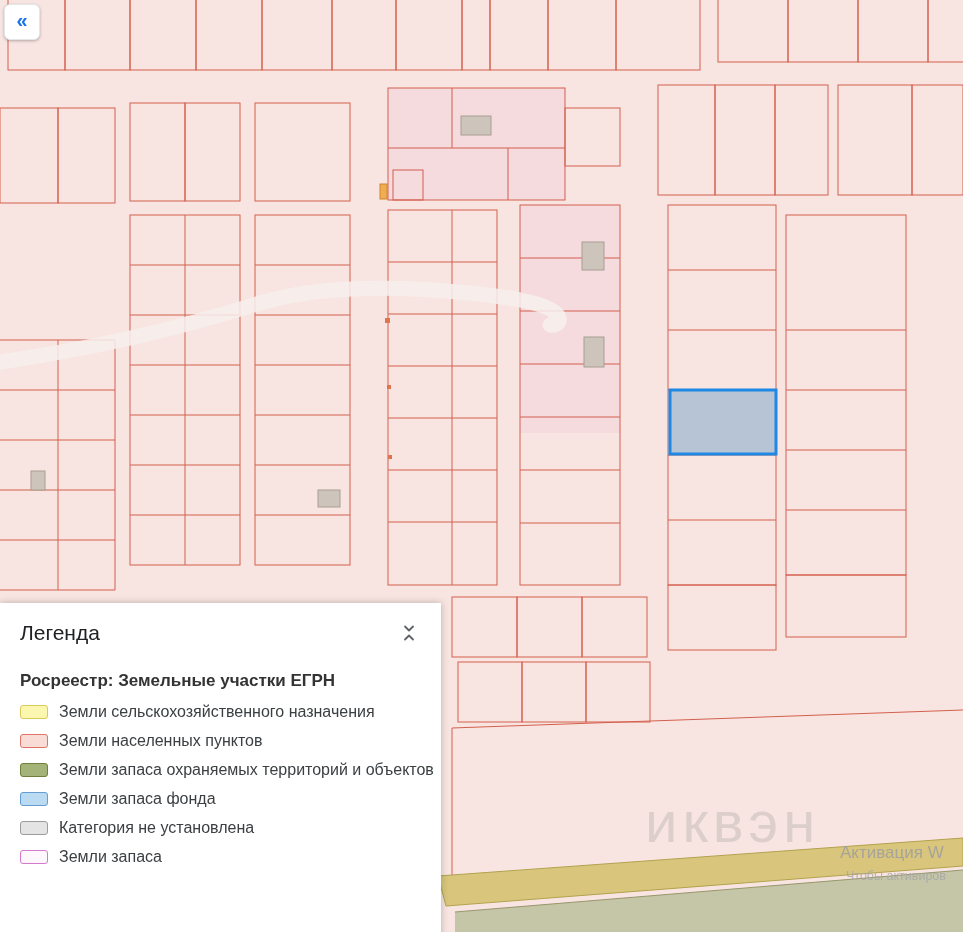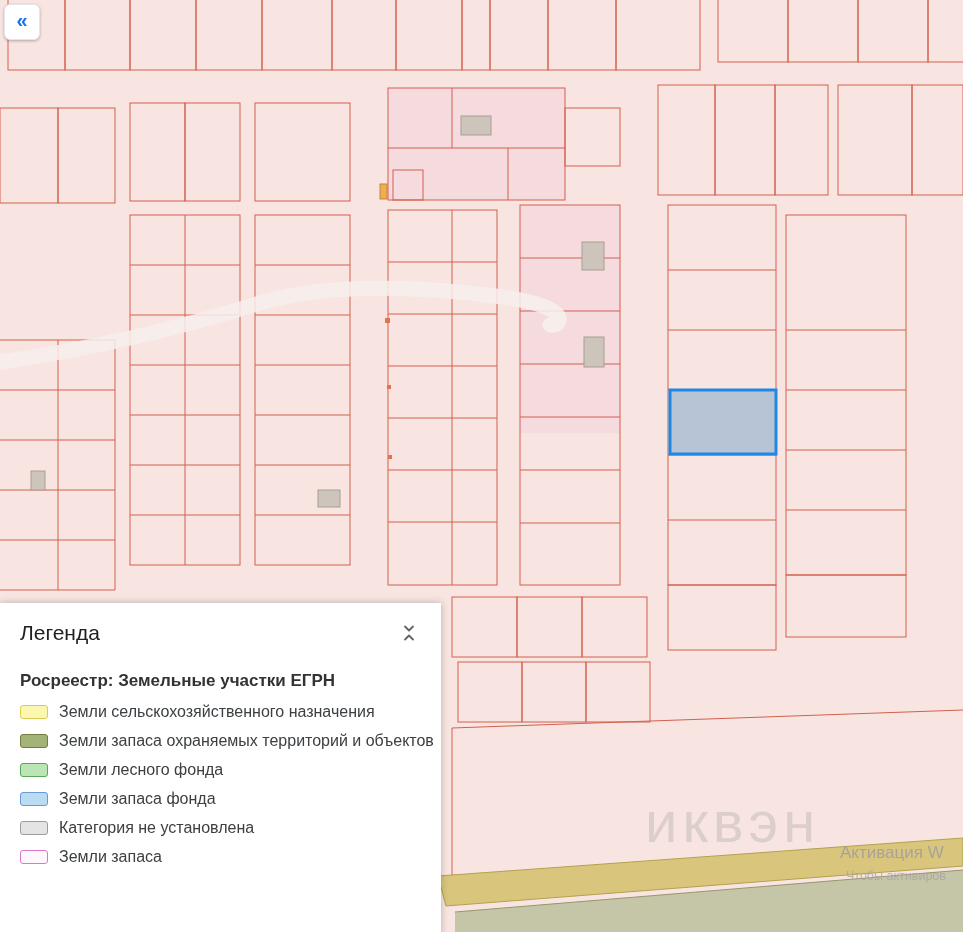--- a/index.html
+++ b/index.html
@@ -172,31 +172,31 @@
       </svg>
     </button>
   </div>
   <div class="legend-section">Росреестр: Земельные участки ЕГРН</div>
   <ul class="legend-list">
   <li class="legend-item">
     <span class="legend-swatch" style="background-color: rgb(252, 247, 176); border-color: rgb(217, 203, 85);"></span>
     <span class="legend-label">Земли сельскохозяйственного назначения</span>
   </li>
 
+  <li class="legend-item">
+    <span class="legend-swatch" style="background-color: rgb(250, 220, 214); border-color: rgb(223, 116, 103);"></span>
+    <span class="legend-label">Земли населенных пунктов</span>
+  </li>
 
 
   <li class="legend-item">
     <span class="legend-swatch" style="background-color: rgb(164, 179, 119); border-color: rgb(111, 127, 60);"></span>
     <span class="legend-label">Земли запаса охраняемых территорий и объектов</span>
   </li>
 
-  <li class="legend-item">
-    <span class="legend-swatch" style="background-color: rgb(188, 229, 182); border-color: rgb(89, 168, 92);"></span>
-    <span class="legend-label">Земли лесного фонда</span>
-  </li>
 
   <li class="legend-item">
     <span class="legend-swatch" style="background-color: rgb(186, 219, 242); border-color: rgb(100, 157, 212);"></span>
     <span class="legend-label">Земли запаса фонда</span>
   </li>
 
   <li class="legend-item">
     <span class="legend-swatch" style="background-color: rgb(228, 228, 228); border-color: rgb(156, 156, 156);"></span>
     <span class="legend-label">Категория не установлена</span>
   </li>

